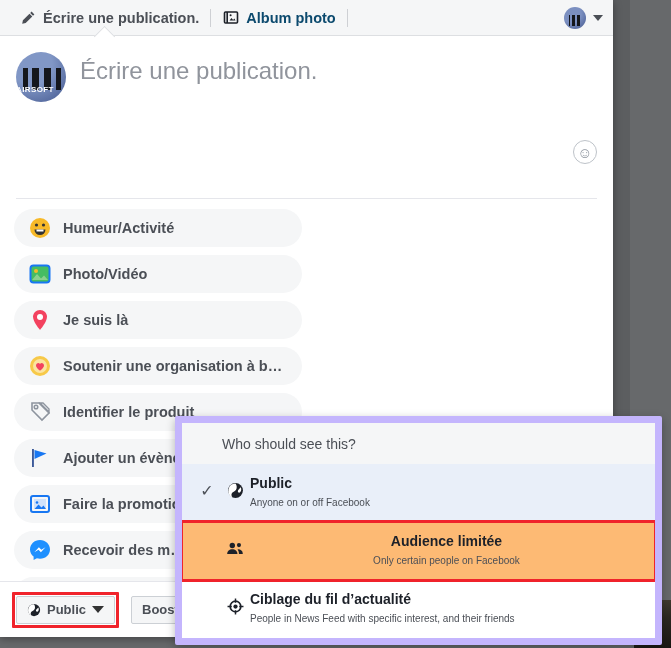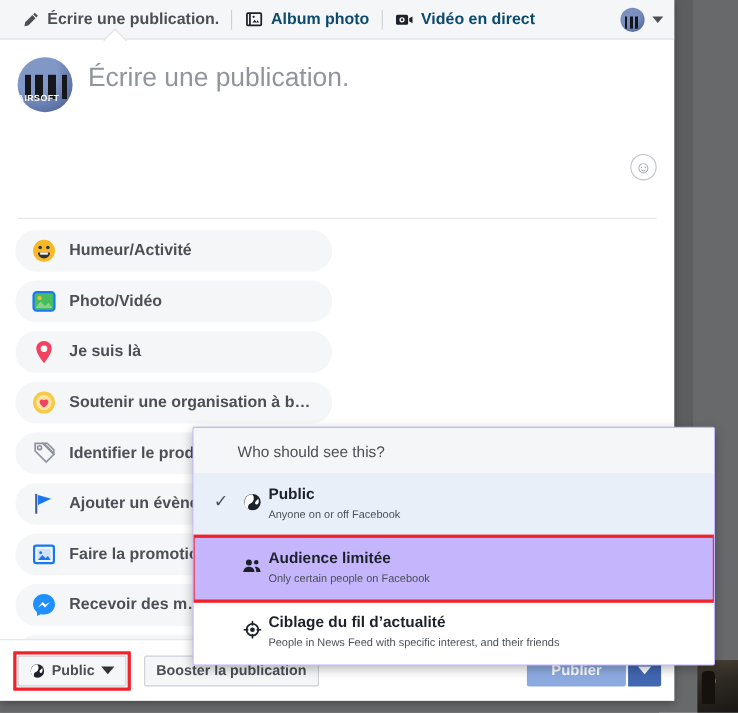--- a/index.html
+++ b/index.html
@@ -123,28 +123,28 @@
   }
   .publish-caret{
     height:28px;width:30px;background:#4267b2;border-radius:0 2px 2px 0;
     display:flex;align-items:center;justify-content:center;margin-left:2px;
   }
   .caret-wh{width:0;height:0;border-left:6px solid transparent;border-right:6px solid transparent;border-top:7px solid #fff;}
   .caret-dk{width:0;height:0;border-left:6px solid transparent;border-right:6px solid transparent;border-top:7px solid #333;}
 
   
   .dropdown{
-    position:absolute;left:175px;top:388px;width:473px;
-    background:#ffffff;border:1px solid #c4b5fd;border-radius:2px;
+    position:absolute;left:175px;top:416px;width:473px;
+    background:#ffffff;border:7px solid #c4b5fd;border-radius:2px;
     box-shadow:0 3px 10px rgba(0,0,0,.28);overflow:hidden;z-index:10;
   }
   .dd-title{padding:13px 16px 12px 40px;font-size:14px;color:#4b4f56;background:#f5f6f7;}
   .dd-row{display:flex;align-items:flex-start;padding:10px 12px 10px 12px;box-sizing:border-box;}
   .dd-row.selected{background:#e9eff9;}
-  .dd-row.shade{background:#c4b5fd;}
+  .dd-row.shade{background:#fdba74;text-align:center;}
   .dd-check{width:26px;flex:none;font-size:16px;color:#4b4f56;line-height:34px;text-align:center;}
   .dd-ic{width:30px;flex:none;display:flex;align-items:center;justify-content:center;padding-top:8px;}
   .dd-txt{flex:1;}
   .dd-name{font-size:14px;font-weight:bold;color:#1d2129;line-height:19px;}
   .dd-desc{font-size:10px;color:#4b4f56;line-height:19px;}
   .dd-hl{outline:3px solid #f0232b;outline-offset:-1px;position:relative;z-index:2;}
 
   
   svg{display:block;}
 </style>
@@ -179,31 +179,20 @@
             <rect x="3.4" y="2" width="1.6" height="11" fill="#1d2129"></rect>
             <path d="M6.5 10.5l2-2.6 1.6 2 1.2-1.4 1.2 2z" fill="#1d2129"></path>
             <circle cx="7.6" cy="5.3" r="1" fill="#1d2129"></circle>
           </svg>
         </span>
         <span>Album photo</span>
       </div>
 
       <div class="vdiv"></div>
 
-      <div class="tab link">
-        <span class="ic">
-          <svg width="17" height="16" viewBox="0 0 17 16">
-            <rect x="1" y="3.5" width="11" height="9" rx="1.4" fill="#1d2129"></rect>
-            <circle cx="6.5" cy="8" r="2.4" fill="#f5f6f7"></circle>
-            <circle cx="6.5" cy="8" r="1.1" fill="#1d2129"></circle>
-            <path d="M13 6.6l3-1.7v6.2l-3-1.7z" fill="#1d2129"></path>
-          </svg>
-        </span>
-        <span>Vidéo en direct</span>
-      </div>
 
       <div class="hdr-spacer"></div>
 
       <div class="hdr-avatar"></div>
       <div class="hdr-caret"></div>
     </div>
     <div class="notch"></div>
 
     <div class="composer">
       <div class="avatar-lg">

